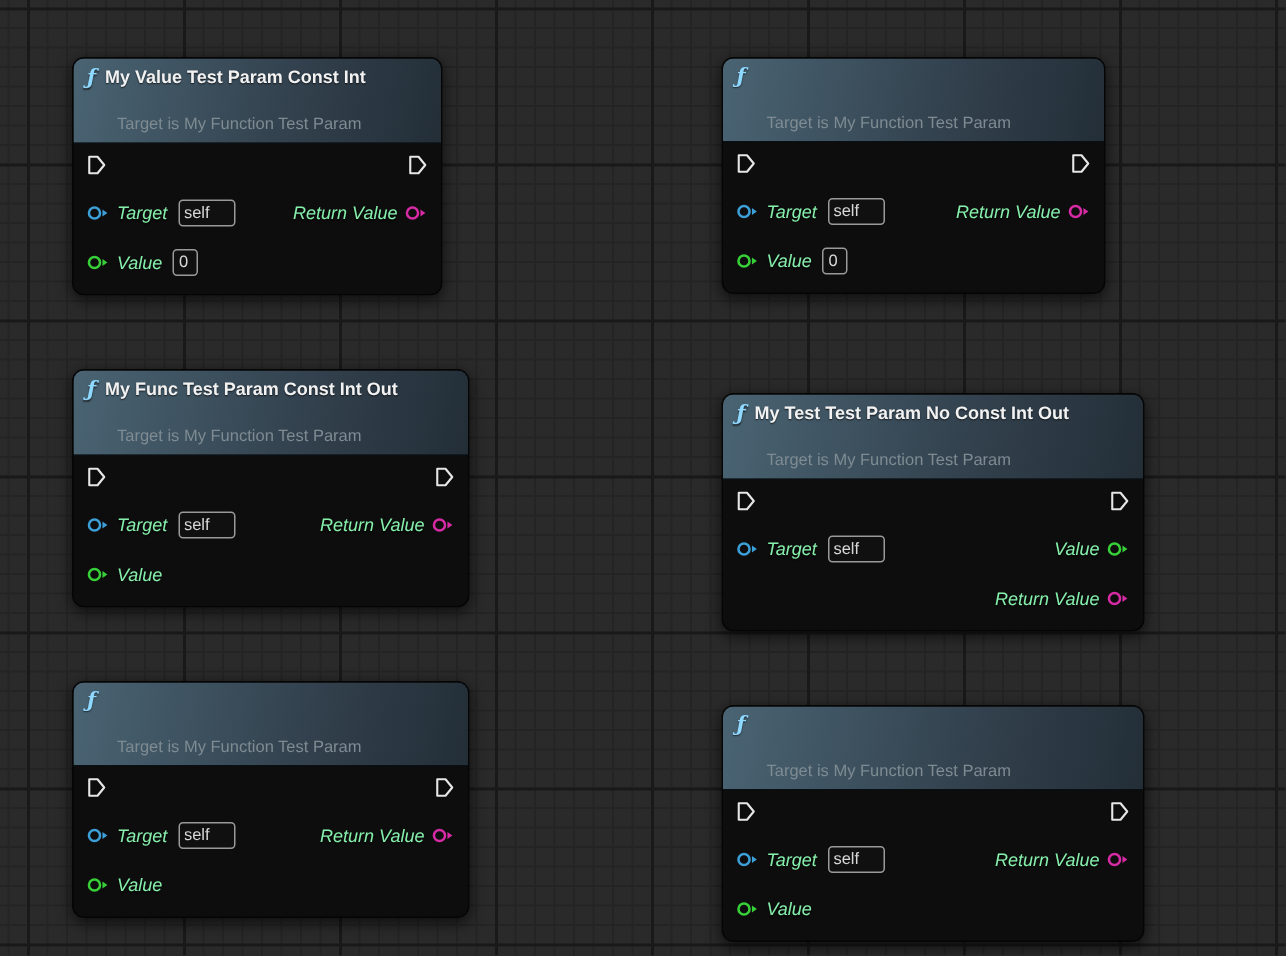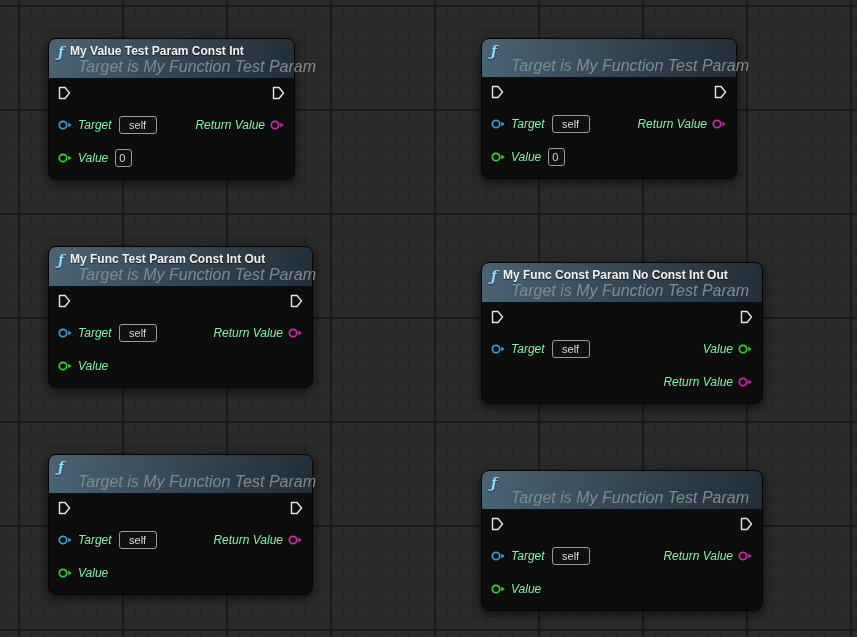--- a/index.html
+++ b/index.html
@@ -40,22 +40,22 @@
     font-style:italic;font-weight:bold;
     font-size:14px;line-height:14px;
     text-shadow:0 1px 1px rgba(0,0,0,0.6);
   }
   .title{
     color:#f2f2f2;font-weight:bold;font-size:12px;line-height:15px;
     text-shadow:0 1px 1px rgba(0,0,0,0.7);
     white-space:nowrap;
   }
   .subtitle{
-    margin-left:20px;margin-top:1px;
-    color:#7e8b92;font-style:italic;font-size:16px;line-height:13px;
+    margin-left:20px;margin-top:18px;
+    color:#7e8b92;font-size:11px;line-height:13px;
     white-space:nowrap;
   }
   .node-body{padding:6px 0 12px 0;}
   .pin-row{
     display:flex;justify-content:space-between;align-items:center;
     padding:0 9px;margin-top:0;min-height:18px;
   }
   .pin-row + .pin-row{margin-top:15px;}
   .pin-row.exec-row{min-height:16px;}
   .pin-left,.pin-right{display:flex;align-items:center;gap:5px;}
@@ -68,21 +68,20 @@
   .pin-input{
     background:#101010;
     border:1px solid #9a9a9a;
     border-radius:3px;
     color:#d8d8d8;
     font-family:"Liberation Sans", sans-serif;
     font-size:11px;
     height:14px;line-height:14px;
     padding:1px 3px;
     margin-left:2px;
-    text-align:center;
   }
   .self-input{width:30px;}
   .value-input{width:9px;text-align:left;}
 </style>
 </head>
 <body>
 
 <div class="canvas">
 
   <div class="node" style="left:48px;top:38px;width:245px;">
@@ -254,21 +253,21 @@
         </span>
         <span class="pin-right"></span>
       </div>
     </div>
   </div>
 
   <div class="node" style="left:481px;top:262px;width:280px;">
     <div class="node-header">
       <div class="title-row">
         <span class="f-icon">ƒ</span>
-        <span class="title">My Func Const Param No Const Int Out</span>
+        <span class="title">My Test Test Param No Const Int Out</span>
       </div>
       <div class="subtitle">Target is My Function Test Param</div>
     </div>
     <div class="node-body">
       <div class="pin-row exec-row">
         <span class="pin pin-exec">
             <svg width="13" height="14" viewBox="0 0 13 14">
               <path d="M1.5 1.5 H7 L11.5 7 L7 12.5 H1.5 Z" fill="none" stroke="currentColor" stroke-width="1.4" stroke-linejoin="round"></path>
             </svg>
           </span>

